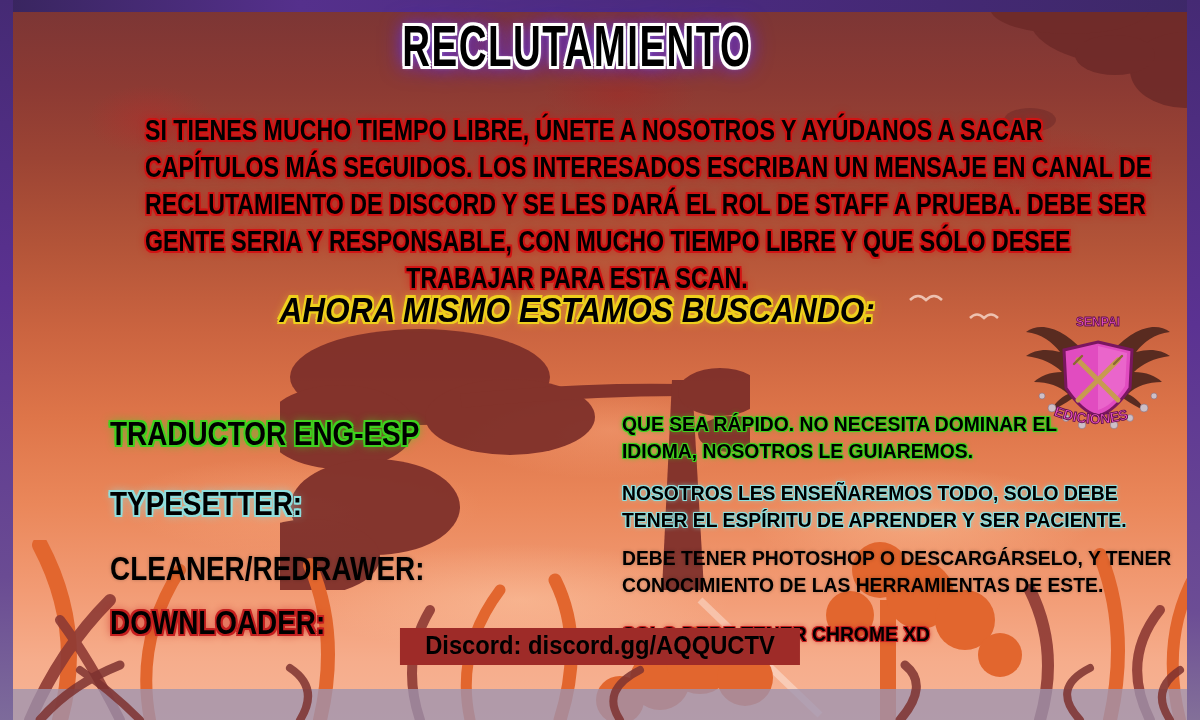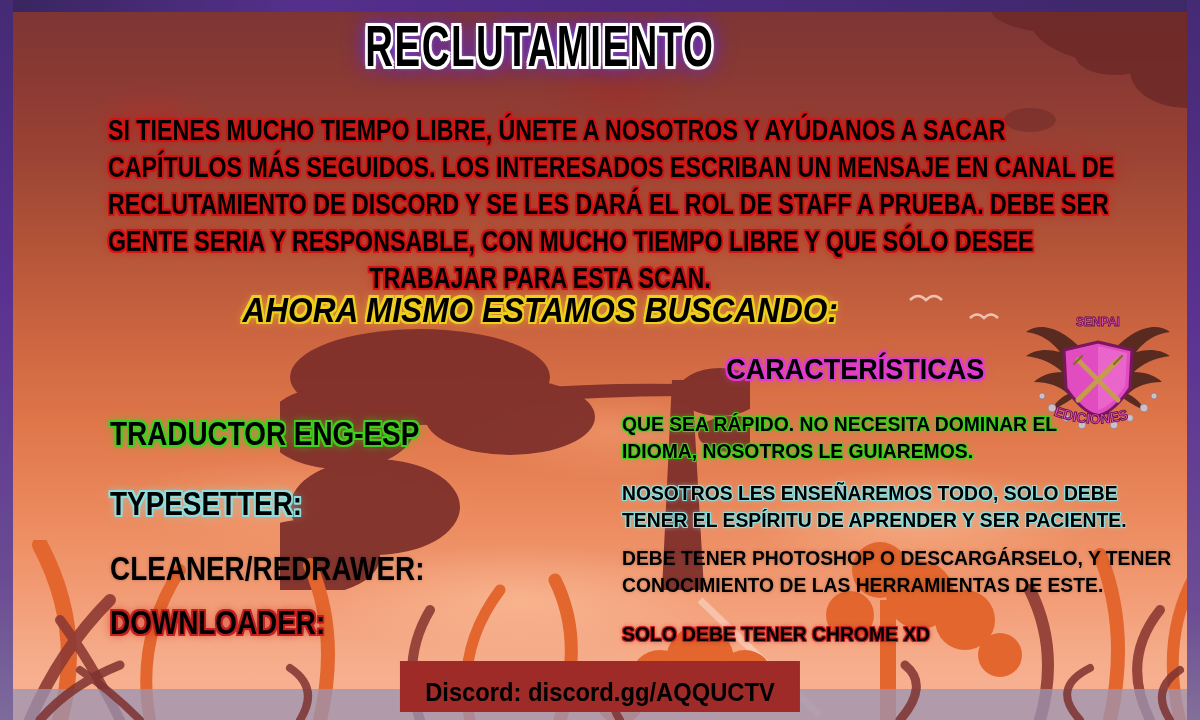--- a/index.html
+++ b/index.html
@@ -27,21 +27,21 @@
   .border-top{position:absolute;left:0;top:0;width:100%;height:12px;
     background:linear-gradient(90deg,#38255e,#55308c 25%,#4a2a7e 60%,#3d2868);}
   .border-left{position:absolute;left:0;top:0;width:13px;height:100%;
     background:linear-gradient(180deg,#452a74,#5a3190 40%,#6a4b93 80%,#7d6b9b);}
   .border-right{position:absolute;right:0;top:0;width:13px;height:100%;
     background:linear-gradient(180deg,#452a74,#5b3292 45%,#6c4d95 85%,#837099);}
   .bottom-band{position:absolute;left:13px;right:13px;top:689px;height:31px;
     background:rgba(158,148,176,.78);}
   
   .t{position:absolute;font-weight:bold;color:#000;white-space:nowrap;}
-  .ctr{left:0;width:1080px;text-align:center;}
+  .ctr{left:0;width:1080px;text-align:center;padding-left:37px;}
   .o1{text-shadow:
     -1px -1px 0 var(--oc),0 -1px 0 var(--oc),1px -1px 0 var(--oc),
     -1px 0 0 var(--oc),1px 0 0 var(--oc),
     -1px 1px 0 var(--oc),0 1px 0 var(--oc),1px 1px 0 var(--oc),
     0 0 6px var(--glow,var(--oc));}
   .o2{text-shadow:
     -2px -2px 0 var(--oc),0 -2px 0 var(--oc),2px -2px 0 var(--oc),
     -2px 0 0 var(--oc),2px 0 0 var(--oc),
     -2px 2px 0 var(--oc),0 2px 0 var(--oc),2px 2px 0 var(--oc),
     0 0 10px var(--glow,var(--oc));}
@@ -57,22 +57,22 @@
   .subtitle{top:290px;font-size:34px;font-style:italic;--oc:var(--subtitle-outline);}
   .subtitle .sx{display:inline-block;transform:scaleX(.93) scaleY(1.05);}
   .hdr{--oc:var(--header-outline);font-size:30px;}
   .hdr .sx{display:inline-block;transform:scaleX(.9);}
   .poslabel{font-size:34px;transform-origin:left center;transform:scaleX(.82);}
   .desc{font-size:21px;line-height:27px;transform-origin:left top;transform:scaleX(.92);}
   .g{--oc:var(--row-green);}
   .c{--oc:var(--row-cyan);}
   .p{text-shadow:0 0 4px rgba(0,0,0,.25);}
   .r{--oc:var(--row-red);}
-  .footer-band{position:absolute;top:661px;left:50%;transform:translateX(-50%);
-    background:var(--footer-bg);padding:17px 16px 5px 16px;}
+  .footer-band{position:absolute;top:628px;left:50%;transform:translateX(-50%);
+    background:var(--footer-bg);padding:3px 16px 5px 16px;}
   .footer-band span{display:inline-block;font-weight:bold;font-size:25px;color:#000;
     transform:scaleX(.95);white-space:nowrap;}
 </style>
 </head>
 <body>
 
 <div id="canvas">
 
   <div class="texture"></div>
 
@@ -199,23 +199,20 @@
     <div class="line">CAPÍTULOS MÁS SEGUIDOS. LOS INTERESADOS ESCRIBAN UN MENSAJE EN CANAL DE</div>
     <div class="line">RECLUTAMIENTO DE DISCORD Y SE LES DARÁ EL ROL DE STAFF A PRUEBA. DEBE SER</div>
     <div class="line">GENTE SERIA Y RESPONSABLE, CON MUCHO TIEMPO LIBRE Y QUE SÓLO DESEE</div>
     <div class="line">TRABAJAR PARA ESTA SCAN.</div>
   </div>
 
   <div class="t ctr subtitle o2">
     <span class="sx">AHORA MISMO ESTAMOS BUSCANDO:</span>
   </div>
 
-  <div class="t hdr o2" style="left:615px;top:352px;width:480px;text-align:center">
-    <span class="sx">CARACTERÍSTICAS</span>
-  </div>
 
   <div class="t poslabel o2 g" style="left:110px;top:414px">TRADUCTOR ENG-ESP</div>
   <div class="t desc o1 g" style="left:622px;top:410px">
     <div>QUE SEA RÁPIDO. NO NECESITA DOMINAR EL</div>
     <div>IDIOMA, NOSOTROS LE GUIAREMOS.</div>
   </div>
 
   <div class="t poslabel o2 c" style="left:110px;top:484px">TYPESETTER:</div>
   <div class="t desc o1 c" style="left:622px;top:479px">
     <div>NOSOTROS LES ENSEÑAREMOS TODO, SOLO DEBE</div>

